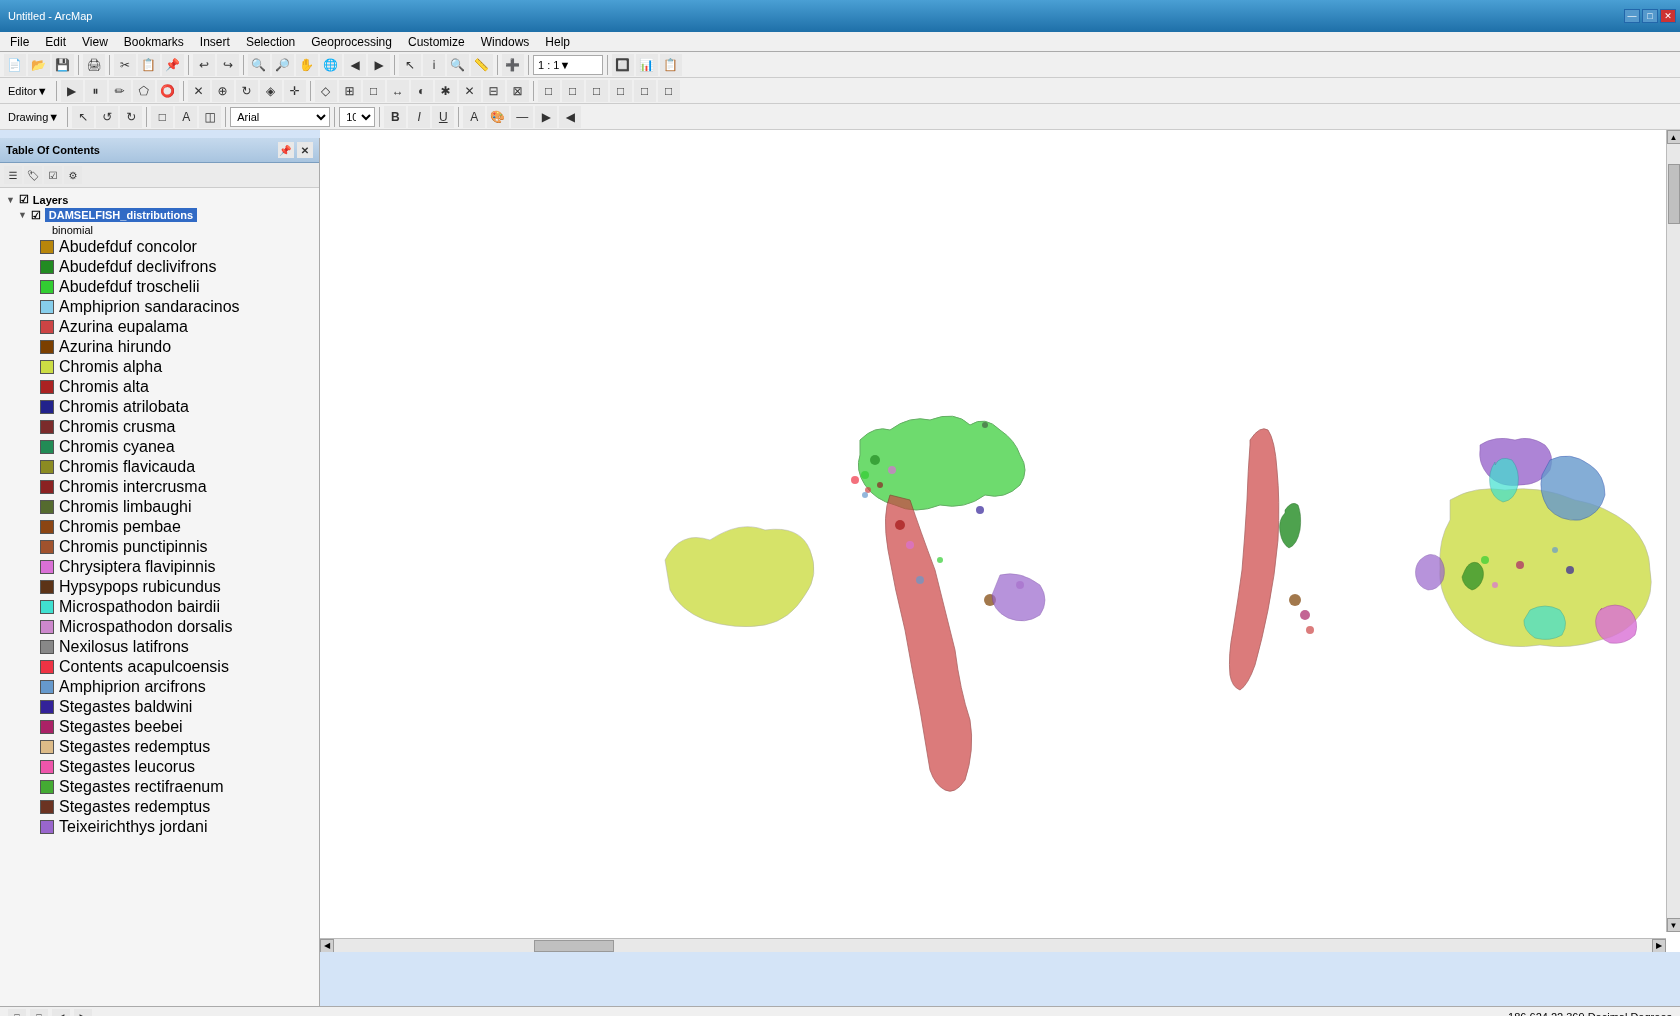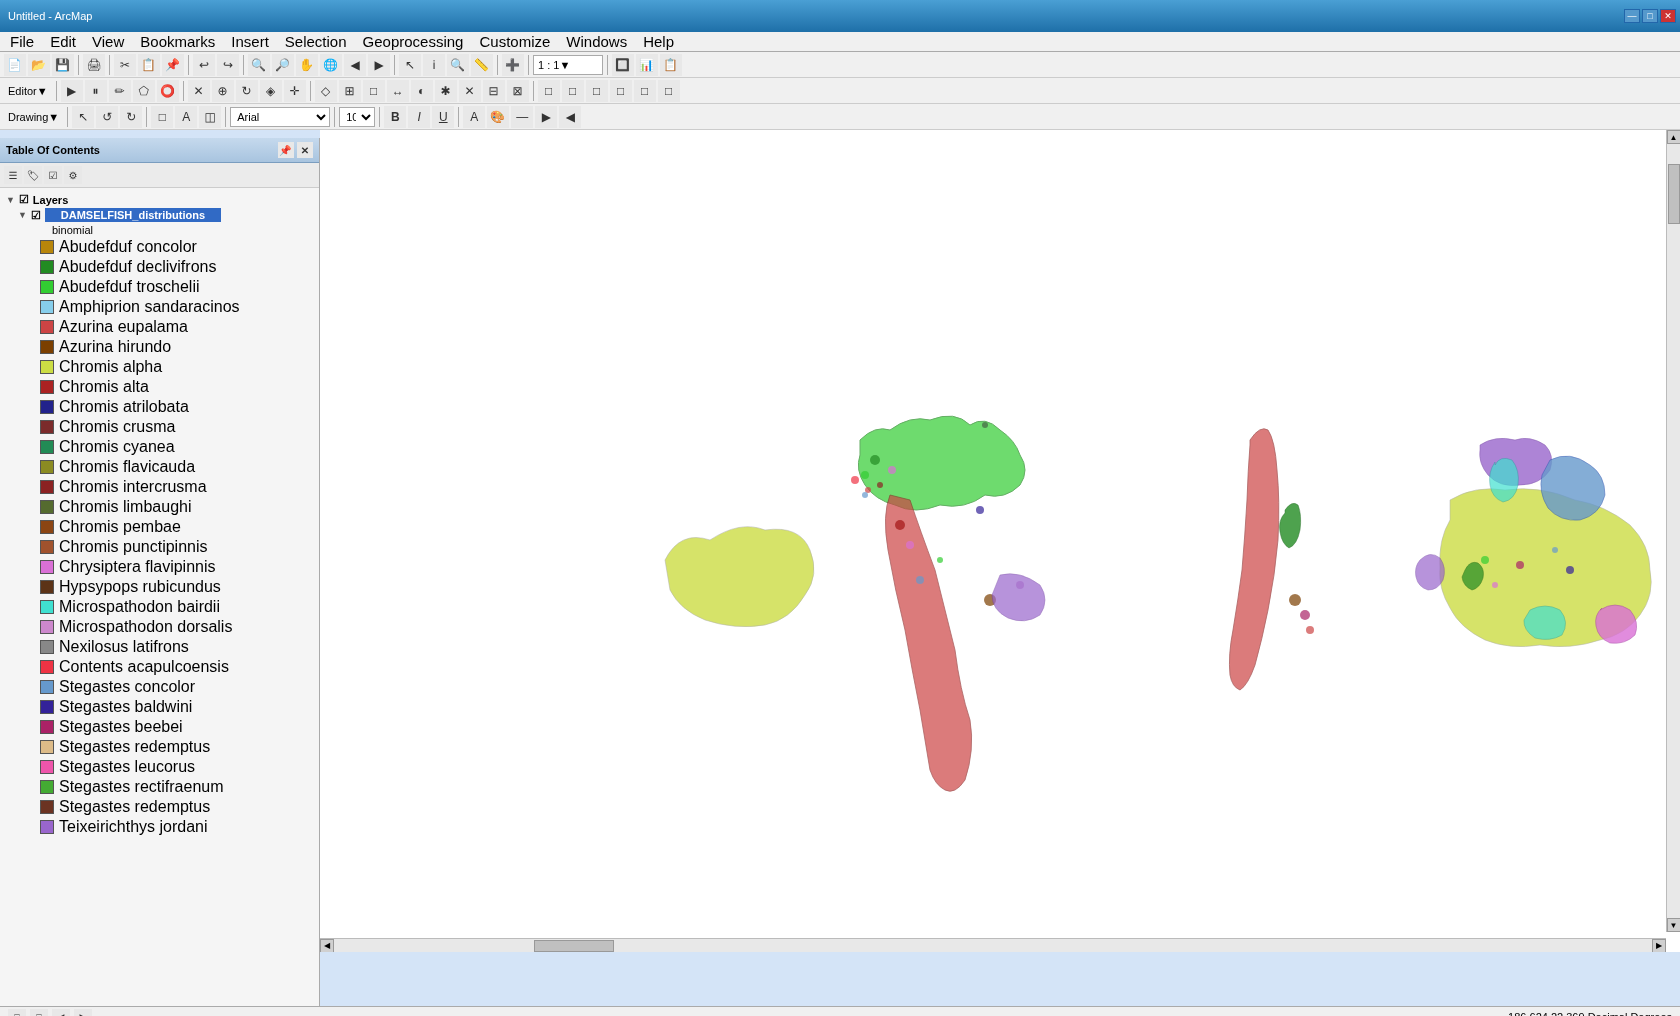--- a/index.html
+++ b/index.html
@@ -30,21 +30,21 @@
       border-bottom: 1px solid #aaa;
       height: 20px;
       display: flex;
       align-items: center;
       padding: 0 2px;
       gap: 0;
     }
     .menu-item {
       padding: 2px 8px;
       cursor: pointer;
-      font-size: 15px;
+      font-size: 12px;
       color: #000;
     }
 
     
     .toolbar-row {
       background: #f0f0f0;
       border-bottom: 1px solid #ccc;
       height: 26px;
       display: flex;
       align-items: center;
@@ -347,21 +347,21 @@
         <div class="toc-group">
           <div class="toc-group-header">
             <span class="expand-icon">▼</span>
             <span>☑</span>
             <span>Layers</span>
           </div>
           <div style="margin-left:12px;">
             <div class="toc-group-header">
               <span class="expand-icon">▼</span>
               <span>☑</span>
-              <span style="background:#316ac5;color:white;padding:1px 16px;">DAMSELFISH_distributions</span>
+              <span style="background:#316ac5;color:white;padding:1px 4px;">DAMSELFISH_distributions</span>
             </div>
             <div class="toc-sublayer">
               <span>binomial</span>
             </div>
 
             <div id="species-list">
                 <div class="toc-layer-item">
                   <div class="layer-color-box" style="background: rgb(184, 134, 11);"></div>
                   <span>Abudefduf concolor</span>
                 </div>
@@ -444,21 +444,21 @@
                 <div class="toc-layer-item">
                   <div class="layer-color-box" style="background: rgb(136, 136, 136);"></div>
                   <span>Nexilosus latifrons</span>
                 </div>
                 <div class="toc-layer-item">
                   <div class="layer-color-box" style="background: rgb(238, 51, 68);"></div>
                   <span>Contents acapulcoensis</span>
                 </div>
                 <div class="toc-layer-item">
                   <div class="layer-color-box" style="background: rgb(102, 153, 204);"></div>
-                  <span>Stegastes concolor</span>
+                  <span>Amphiprion arcifrons</span>
                 </div>
                 <div class="toc-layer-item">
                   <div class="layer-color-box" style="background: rgb(51, 34, 153);"></div>
                   <span>Stegastes baldwini</span>
                 </div>
                 <div class="toc-layer-item">
                   <div class="layer-color-box" style="background: rgb(170, 34, 102);"></div>
                   <span>Stegastes beebei</span>
                 </div>
                 <div class="toc-layer-item">

